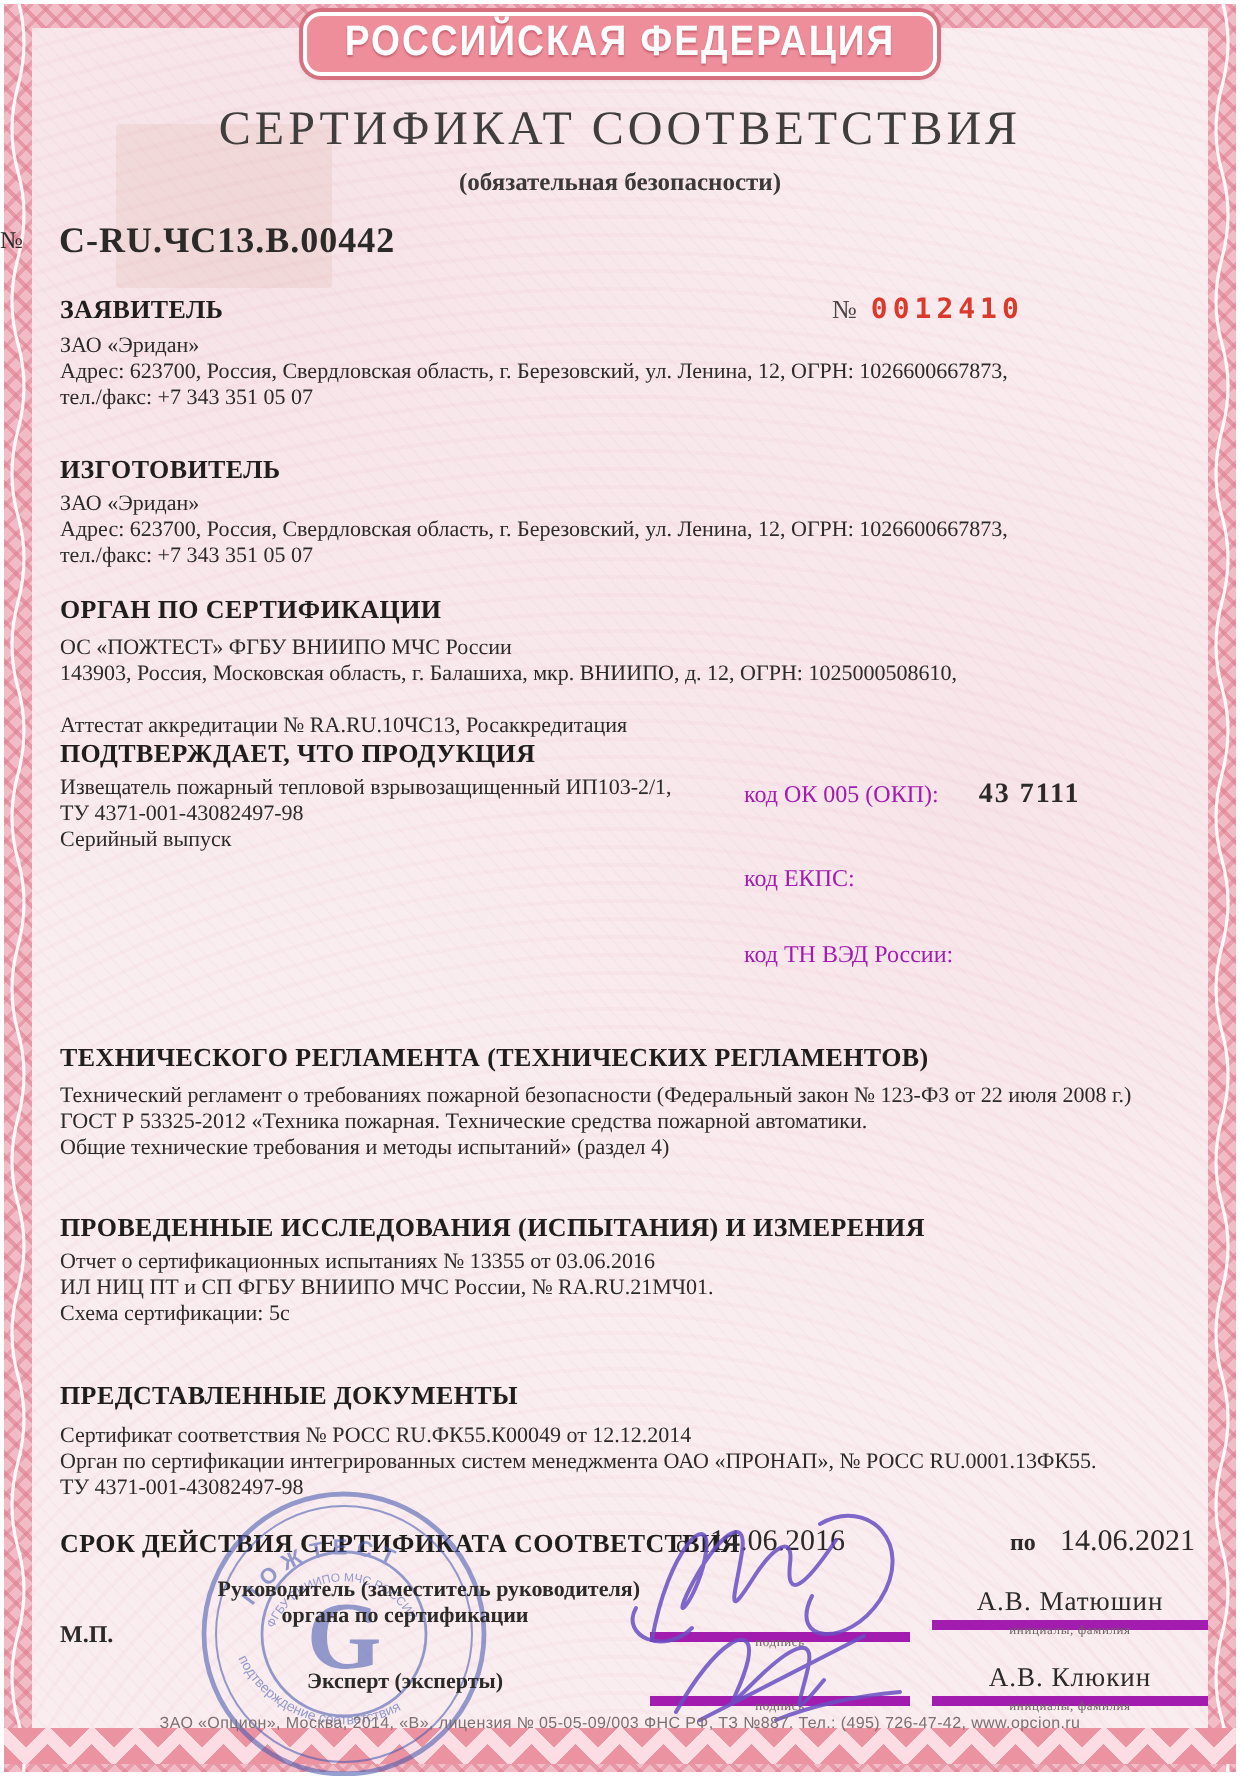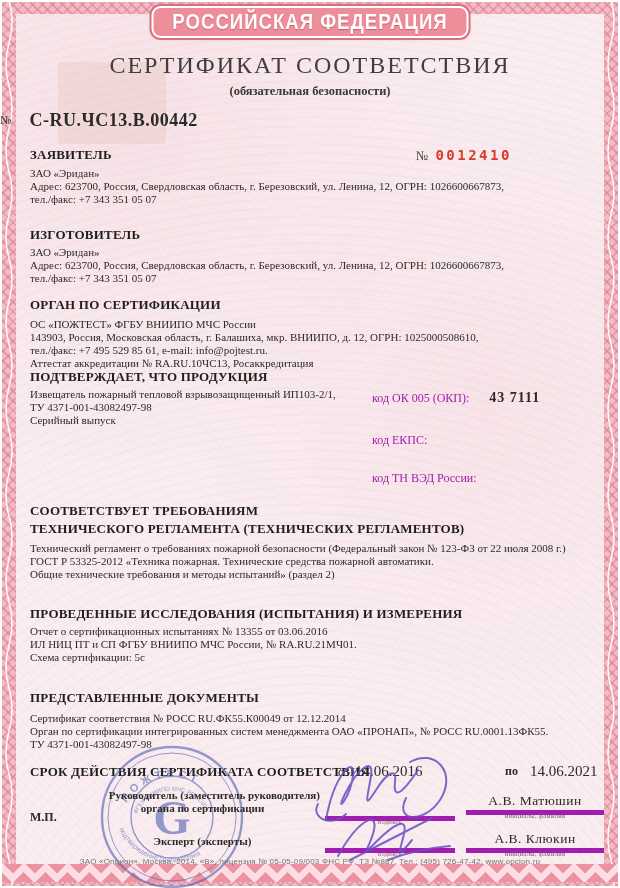--- a/index.html
+++ b/index.html
@@ -98,46 +98,44 @@
   <div class="abs body-line" style="left:30px;top:193px">тел./факс: +7 343 351 05 07</div>
 
   <div class="abs h-sec" style="left:30px;top:227px">ИЗГОТОВИТЕЛЬ</div>
   <div class="abs body-line" style="left:30px;top:246px">ЗАО «Эридан»</div>
   <div class="abs body-line" style="left:30px;top:259px">Адрес: 623700, Россия, Свердловская область, г. Березовский, ул. Ленина, 12, ОГРН: 1026600667873,</div>
   <div class="abs body-line" style="left:30px;top:272px">тел./факс: +7 343 351 05 07</div>
 
   <div class="abs h-sec" style="left:30px;top:297px">ОРГАН ПО СЕРТИФИКАЦИИ</div>
   <div class="abs body-line" style="left:30px;top:318px">ОС «ПОЖТЕСТ» ФГБУ ВНИИПО МЧС России</div>
   <div class="abs body-line" style="left:30px;top:331px">143903, Россия, Московская область, г. Балашиха, мкр. ВНИИПО, д. 12, ОГРН: 1025000508610,</div>
-  <div class="abs body-line" style="left:30px;top:344px">тел./факс: +7 495 529 85 61, e-mail: info@pojtest.ru.</div>
   <div class="abs body-line" style="left:30px;top:357px">Аттестат аккредитации № RA.RU.10ЧС13, Росаккредитация</div>
 
   <div class="abs h-sec" style="left:30px;top:369px">ПОДТВЕРЖДАЕТ, ЧТО ПРОДУКЦИЯ</div>
   <div class="abs body-line" style="left:30px;top:388px">Извещатель пожарный тепловой взрывозащищенный ИП103-2/1,</div>
   <div class="abs body-line" style="left:30px;top:401px">ТУ 4371-001-43082497-98</div>
   <div class="abs body-line" style="left:30px;top:414px">Серийный выпуск</div>
 
   <div class="abs" style="left:372px;top:388px">
     <span class="code-label">код ОК 005 (ОКП):</span>
     <span class="code-value">43 7111</span>
   </div>
   <div class="abs" style="left:372px;top:430px">
     <span class="code-label">код ЕКПС:</span>
     <span class="code-value"></span>
   </div>
   <div class="abs" style="left:372px;top:468px">
     <span class="code-label">код ТН ВЭД России:</span>
     <span class="code-value"></span>
   </div>
 
-  <div class="abs h-sec" style="left:30px;top:503px">СООТВЕТСТВУЕТ ТРЕБОВАНИЯМ</div>
   <div class="abs h-sec" style="left:30px;top:521px">ТЕХНИЧЕСКОГО РЕГЛАМЕНТА (ТЕХНИЧЕСКИХ РЕГЛАМЕНТОВ)</div>
   <div class="abs body-line" style="left:30px;top:542px">Технический регламент о требованиях пожарной безопасности (Федеральный закон № 123-ФЗ от 22 июля 2008 г.)</div>
   <div class="abs body-line" style="left:30px;top:555px">ГОСТ Р 53325-2012 «Техника пожарная. Технические средства пожарной автоматики.</div>
-  <div class="abs body-line" style="left:30px;top:568px">Общие технические требования и методы испытаний» (раздел 2)</div>
+  <div class="abs body-line" style="left:30px;top:568px">Общие технические требования и методы испытаний» (раздел 4)</div>
 
   <div class="abs h-sec" style="left:30px;top:606px">ПРОВЕДЕННЫЕ ИССЛЕДОВАНИЯ (ИСПЫТАНИЯ) И ИЗМЕРЕНИЯ</div>
   <div class="abs body-line" style="left:30px;top:625px">Отчет о сертификационных испытаниях № 13355 от 03.06.2016</div>
   <div class="abs body-line" style="left:30px;top:638px">ИЛ НИЦ ПТ и СП ФГБУ ВНИИПО МЧС России, № RA.RU.21МЧ01.</div>
   <div class="abs body-line" style="left:30px;top:651px">Схема сертификации: 5с</div>
 
   <div class="abs h-sec" style="left:30px;top:690px">ПРЕДСТАВЛЕННЫЕ ДОКУМЕНТЫ</div>
   <div class="abs body-line" style="left:30px;top:712px">Сертификат соответствия № РОСС RU.ФК55.К00049 от 12.12.2014</div>
   <div class="abs body-line" style="left:30px;top:725px">Орган по сертификации интегрированных систем менеджмента ОАО «ПРОНАП», № РОСС RU.0001.13ФК55.</div>
   <div class="abs body-line" style="left:30px;top:738px">ТУ 4371-001-43082497-98</div>

